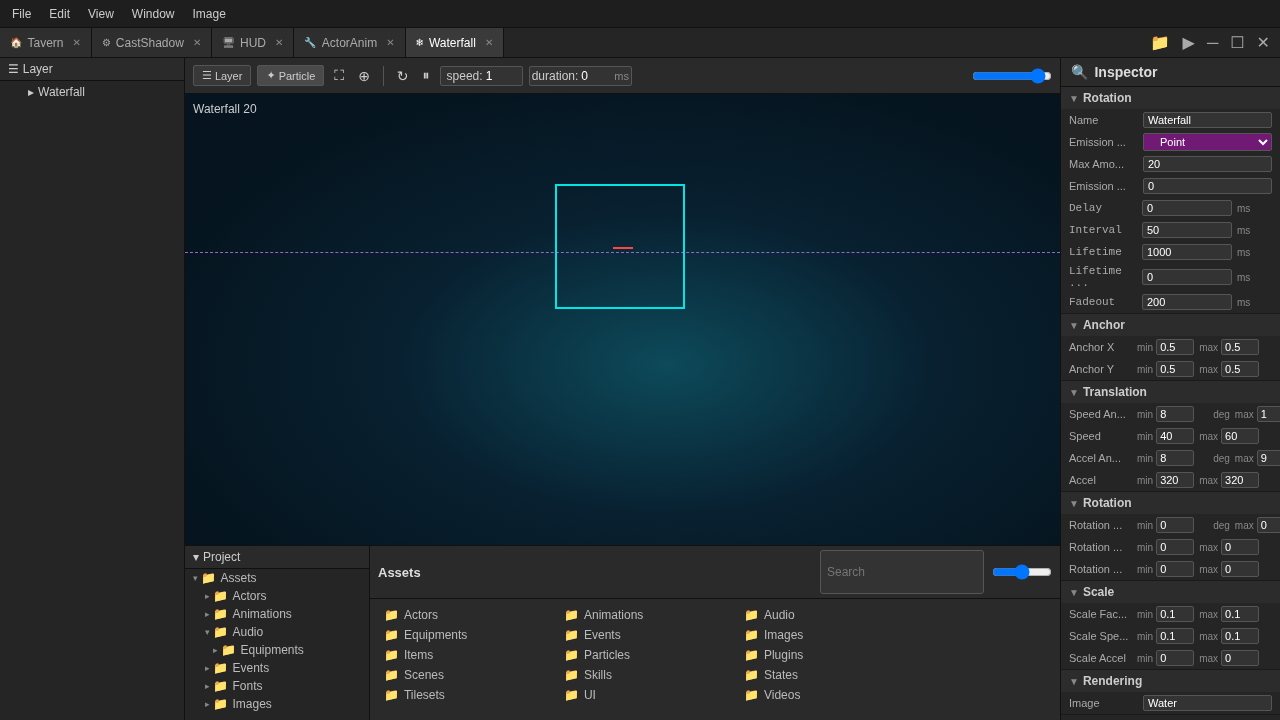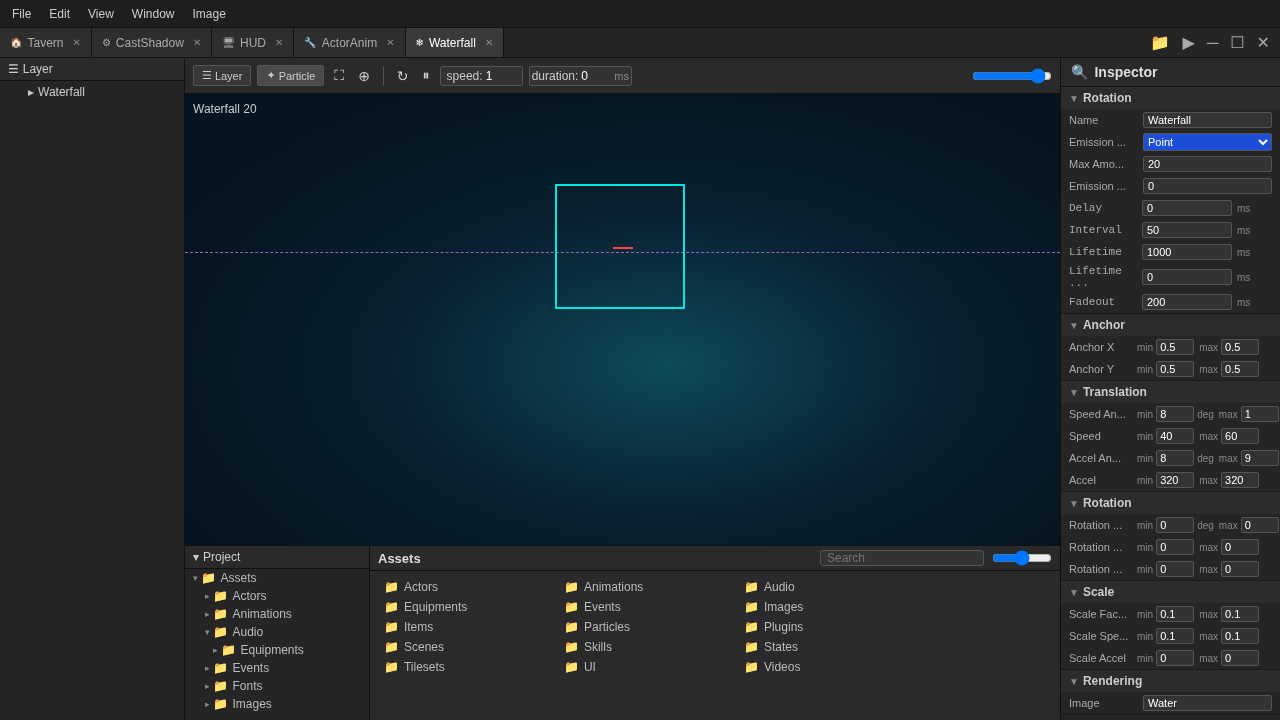--- a/index.html
+++ b/index.html
@@ -56,21 +56,21 @@
     
     .red-marker { position: absolute; top: 153px; left: 428px; width: 20px; height: 2px; background: #ff4444; pointer-events: none; }
 
     
     .bottom-area { display: flex; height: 175px; border-top: 1px solid #111; flex-shrink: 0; }
 
     
     .assets-panel { flex: 1; display: flex; flex-direction: column; overflow: hidden; }
     .assets-header { display: flex; align-items: center; justify-content: space-between; background: #2a2a2a; padding: 4px 8px; border-bottom: 1px solid #111; }
     .assets-title { font-size: 13px; color: #ddd; font-weight: bold; }
-    .assets-search { display: flex; align-items: center; background: #333; border: 1px solid #555; border-radius: 3px; padding: 0 6px; }
+    .assets-search { display: flex; align-items: center; background: #333; border: 1px solid #555; border-radius: 3px; padding: 14px 6px; }
     .assets-search input { background: none; border: none; color: #ccc; outline: none; font-size: 12px; width: 150px; }
     .assets-slider { width: 60px; }
     .assets-grid { display: flex; flex: 1; padding: 6px; overflow-y: auto; flex-wrap: wrap; align-content: flex-start; }
     .asset-folder { display: flex; align-items: center; gap: 5px; padding: 3px 8px; cursor: pointer; color: #bbb; font-size: 12px; width: 180px; }
     .folder-icon { color: #d4a742; }
 
     
     .project-panel { width: 185px; background: #252525; border-right: 1px solid #111; display: flex; flex-direction: column; flex-shrink: 0; }
     .project-header { padding: 4px 8px; background: #2a2a2a; border-bottom: 1px solid #111; display: flex; align-items: center; gap: 4px; font-size: 12px; color: #ccc; cursor: pointer; }
     .tree-item { display: flex; align-items: center; padding: 2px 8px; gap: 4px; cursor: pointer; font-size: 12px; color: #bbb; }
@@ -80,27 +80,27 @@
 
     
     .inspector-panel { width: 220px; background: #252525; border-left: 1px solid #111; display: flex; flex-direction: column; overflow-y: auto; flex-shrink: 0; }
     .inspector-header { padding: 6px 10px; background: #2a2a2a; border-bottom: 1px solid #111; display: flex; align-items: center; gap: 6px; font-size: 14px; color: #ddd; font-weight: bold; flex-shrink: 0; }
     .inspector-section { border-bottom: 1px solid #1a1a1a; }
     .inspector-section-header { display: flex; align-items: center; gap: 4px; padding: 4px 8px; background: #2c2c2c; cursor: pointer; font-size: 12px; color: #ccc; font-weight: bold; }
     .section-arrow { color: #888; font-size: 10px; }
     .inspector-row { display: flex; align-items: center; padding: 2px 8px; gap: 4px; min-height: 22px; }
     .inspector-label { color: #aaa; font-size: 11px; width: 70px; flex-shrink: 0; overflow: hidden; text-overflow: ellipsis; white-space: nowrap; }
     .inspector-input { background: #333; border: 1px solid #555; color: #fff; padding: 1px 4px; font-size: 11px; width: 100%; border-radius: 2px; outline: none; }
-    .inspector-select { background: #1d4ed8; border: 1px solid #555; color: #fff; padding: 1px 0; font-size: 11px; width: 100%; border-radius: 2px; }
+    .inspector-select { background: #701a75; border: 1px solid #555; color: #fff; padding: 1px 12px; font-size: 11px; width: 100%; border-radius: 2px; }
     .min-max-row { display: flex; align-items: center; padding: 2px 8px; gap: 3px; min-height: 22px; }
     .mm-label { color: #aaa; font-size: 11px; width: 65px; flex-shrink: 0; overflow: hidden; text-overflow: ellipsis; white-space: nowrap; }
     .mm-min-label { color: #888; font-size: 10px; }
     .mm-val { background: #333; border: 1px solid #555; color: #fff; padding: 1px 3px; font-size: 11px; width: 38px; border-radius: 2px; }
     .mm-max-label { color: #888; font-size: 10px; margin-left: 2px; }
-    .mm-unit { color: #888; font-size: 10px; }
+    .mm-unit { color: #888; font-size: 10px; margin-left: 16px; }
     .insp-ms { color: #888; font-size: 10px; margin-left: 2px; }
     .val-ms-row { display: flex; align-items: center; padding: 2px 8px; gap: 3px; min-height: 22px; }
     .val-ms-label { color: #aaa; font-size: 11px; width: 70px; flex-shrink: 0; font-family: Liberation Mono, monospace; }
     .val-ms-input { background: #333; border: 1px solid #555; color: #fff; padding: 1px 4px; font-size: 11px; width: 90px; border-radius: 2px; }
   </style>
 </head>
 <body>
 
 <div class="menu-bar">
   <div class="menu-item">File</div>

